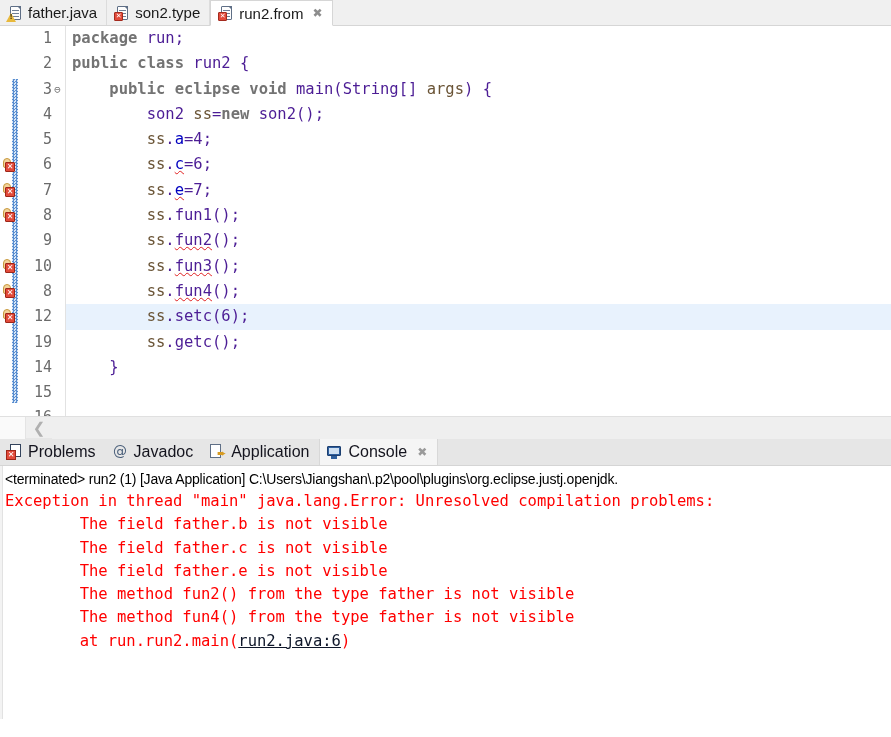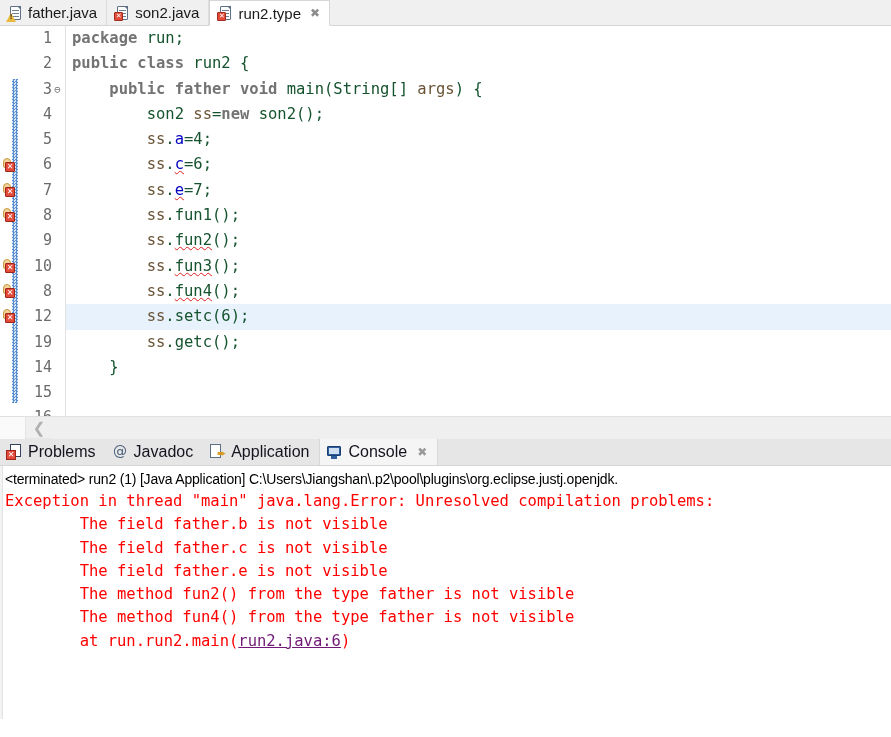--- a/index.html
+++ b/index.html
@@ -191,21 +191,21 @@
     font-size: 15.5px;
     color: #000000;
     white-space: pre;
     padding-left: 6px;
     position: relative;
   }
   .cline.current { background: #e8f2fd; }
   .kw  { color: #737373; font-weight: bold; }
   .var { color: #6a5436; margin-top: 20px; }
   .fld { color: #0000c0; }
-  .pln { color: #14532d; }
+  .pln { color: #4c1d95; }
   .err-u {
     text-decoration: underline;
     text-decoration-style: wavy;
     text-decoration-color: #e02020;
     text-decoration-thickness: 1px;
   }
 
   
   .hscroll {
     position: relative;
@@ -329,21 +329,21 @@
     letter-spacing: -0.2px;
   }
   .cs-err {
     font-family: "DejaVu Sans Mono", monospace;
     font-size: 15.5px;
     color: #ff0000;
     white-space: pre;
     line-height: 23.3px;
   }
   .cs-link {
-    color: #701a75;
+    color: #0f172a;
     text-decoration: underline;
   }
 </style>
 </head>
 <body>
 
 <div id="app">
 
   <div class="tabbar" id="editor-tab-bar">
       <div class="tab">
@@ -354,29 +354,29 @@
           <span class="badge-warn-x">!</span>
         </span>
         <span class="tab-label">father.java</span>
       </div>
       <div class="tab">
         <span class="ficon">
           <span class="page"></span>
           <span class="jlines"></span>
           <span class="badge-err">✕</span>
         </span>
-        <span class="tab-label">son2.java</span>
+        <span class="tab-label">son2.type</span>
       </div>
       <div class="tab active">
         <span class="ficon">
           <span class="page"></span>
           <span class="jlines"></span>
           <span class="badge-err">✕</span>
         </span>
-        <span class="tab-label">run2.type</span>
+        <span class="tab-label">run2.from</span>
         <span class="tab-close">✖</span>
       </div>
       <div class="tabbar-filler"></div>
     </div>
 
   <div class="editor-wrap">
     <div class="marker-col" id="marker-col">
         <div class="change-bar" style="top: 52.6px; height: 324.9px;"></div>
         <div class="marker-err" style="top: 130.5px;">
           <span class="bulb"></span>
@@ -418,21 +418,21 @@
         <div class="ln">12</div>
         <div class="ln">19</div>
         <div class="ln">14</div>
         <div class="ln">15</div>
         <div class="ln">16</div>
       </div>
     <div class="gutter-sep"></div>
     <div class="code-col" id="code-col">
         <div class="cline"><span class="kw">package</span><span class="pln"> </span><span class="pln">run;</span></div>
         <div class="cline"><span class="kw">public</span><span class="pln"> </span><span class="kw">class</span><span class="pln"> run2 {</span></div>
-        <div class="cline"><span class="pln">    </span><span class="kw">public</span><span class="pln"> </span><span class="kw">father</span><span class="pln"> </span><span class="kw">void</span><span class="pln"> main(String[] </span><span class="var">args</span><span class="pln">) {</span></div>
+        <div class="cline"><span class="pln">    </span><span class="kw">public</span><span class="pln"> </span><span class="kw">eclipse</span><span class="pln"> </span><span class="kw">void</span><span class="pln"> main(String[] </span><span class="var">args</span><span class="pln">) {</span></div>
         <div class="cline"><span class="pln">        son2 </span><span class="var">ss</span><span class="pln">=</span><span class="kw">new</span><span class="pln"> son2();</span></div>
         <div class="cline"><span class="pln">        </span><span class="var">ss</span><span class="pln">.</span><span class="fld">a</span><span class="pln">=4;</span></div>
         <div class="cline"><span class="pln">        </span><span class="var">ss</span><span class="pln">.</span><span class="fld err-u">c</span><span class="pln">=6;</span></div>
         <div class="cline"><span class="pln">        </span><span class="var">ss</span><span class="pln">.</span><span class="fld err-u">e</span><span class="pln">=7;</span></div>
         <div class="cline"><span class="pln">        </span><span class="var">ss</span><span class="pln">.fun1();</span></div>
         <div class="cline"><span class="pln">        </span><span class="var">ss</span><span class="pln">.</span><span class="pln err-u">fun2</span><span class="pln">();</span></div>
         <div class="cline"><span class="pln">        </span><span class="var">ss</span><span class="pln">.</span><span class="pln err-u">fun3</span><span class="pln">();</span></div>
         <div class="cline"><span class="pln">        </span><span class="var">ss</span><span class="pln">.</span><span class="pln err-u">fun4</span><span class="pln">();</span></div>
         <div class="cline current"><span class="pln">        </span><span class="var">ss</span><span class="pln">.setc(6);</span></div>
         <div class="cline"><span class="pln">        </span><span class="var">ss</span><span class="pln">.getc();</span></div>

